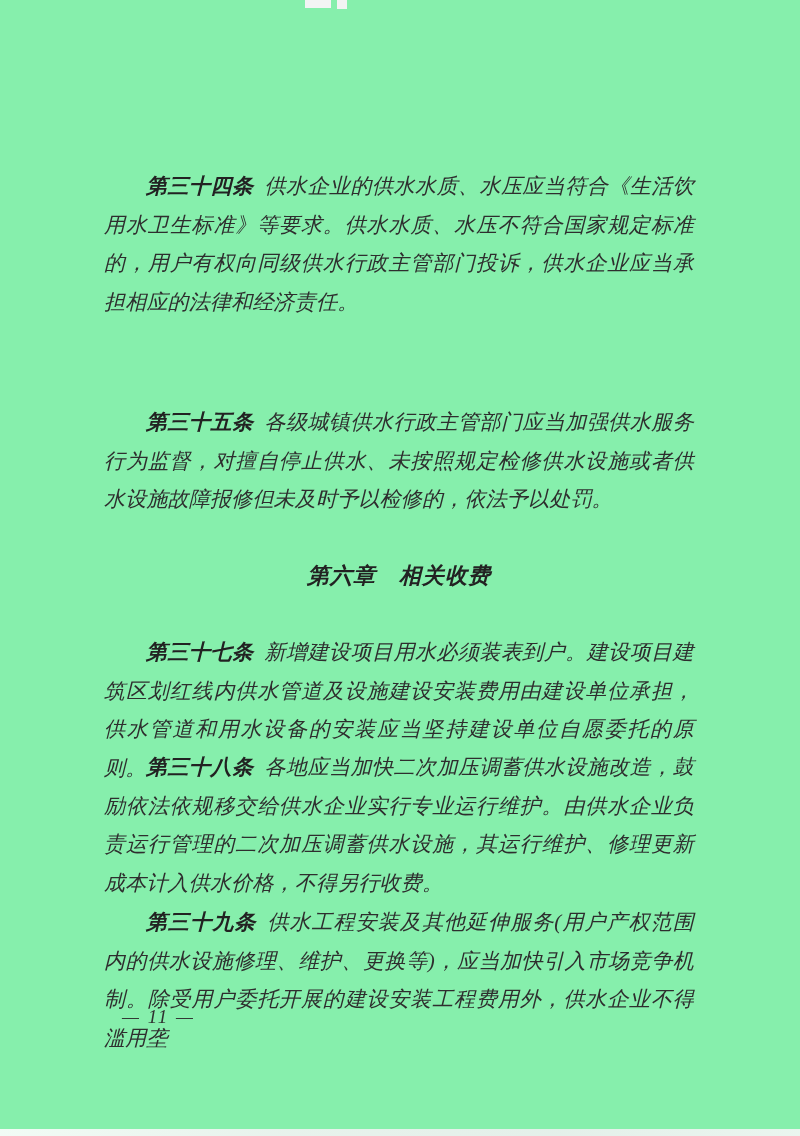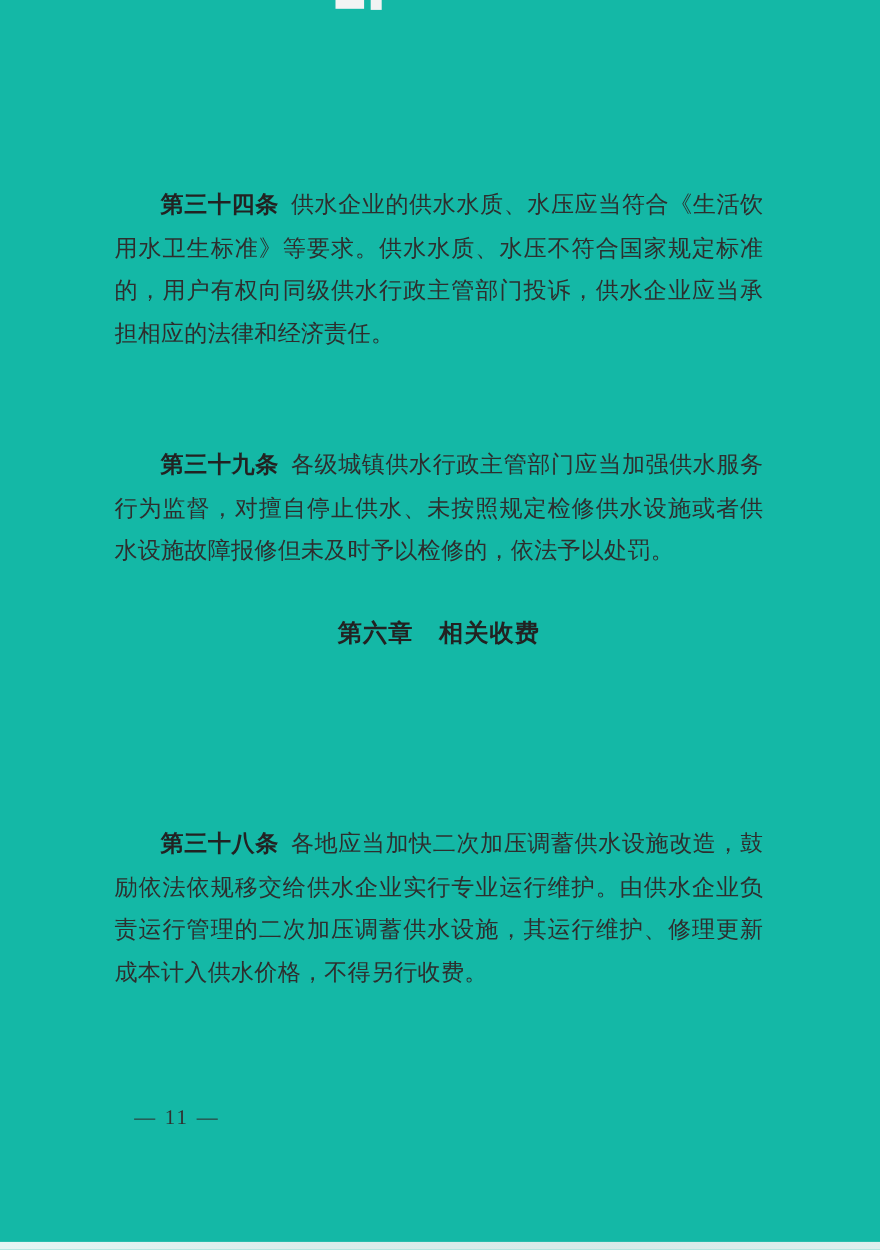--- a/index.html
+++ b/index.html
@@ -11,21 +11,22 @@
     width: 800px;
     height: 1136px;
     position: relative;
     overflow: hidden;
     font-family: "Liberation Serif", "DejaVu Serif", serif;
     background: #fdfdfd;
   }
   .page {
     position: absolute;
     inset: 0;
-    background: #14b8a6;
+    background: #86efac;
+    font-style: italic;
   }
   .para {
     position: absolute;
     left: 104px;
     width: 590px;
     font-size: 21px;
     line-height: 38.5px;
     color: #2e2e2e;
     text-align: justify;
     text-indent: 2em;
@@ -86,25 +87,27 @@
 <body>
 
 <div class="page">
 
   <div class="artifact-top-a"></div>
   <div class="artifact-top-b"></div>
 
   <p class="para p1"><span class="art-num">第三十四条</span><span>供水企业的供水水质、水压应当符合《生活饮用水卫生标准》等要求。供水水质、水压不符合国家规定标准的，用户有权向同级供水行政主管部门投诉，供水企业应当承担相应的法律和经济责任。</span></p>
 
 
-  <p class="para p3"><span class="art-num">第三十九条</span><span>各级城镇供水行政主管部门应当加强供水服务行为监督，对擅自停止供水、未按照规定检修供水设施或者供水设施故障报修但未及时予以检修的，依法予以处罚。</span></p>
+  <p class="para p3"><span class="art-num">第三十五条</span><span>各级城镇供水行政主管部门应当加强供水服务行为监督，对擅自停止供水、未按照规定检修供水设施或者供水设施故障报修但未及时予以检修的，依法予以处罚。</span></p>
 
   <h2 class="chapter-heading">第六章　相关收费</h2>
 
+  <p class="para p4"><span class="art-num">第三十七条</span><span>新增建设项目用水必须装表到户。建设项目建筑区划红线内供水管道及设施建设安装费用由建设单位承担，供水管道和用水设备的安装应当坚持建设单位自愿委托的原则。</span></p>
 
   <p class="para p5"><span class="art-num">第三十八条</span><span>各地应当加快二次加压调蓄供水设施改造，鼓励依法依规移交给供水企业实行专业运行维护。由供水企业负责运行管理的二次加压调蓄供水设施，其运行维护、修理更新成本计入供水价格，不得另行收费。</span></p>
 
+  <p class="para p6"><span class="art-num">第三十九条</span><span>供水工程安装及其他延伸服务(用户产权范围内的供水设施修理、维护、更换等)，应当加快引入市场竞争机制。除受用户委托开展的建设安装工程费用外，供水企业不得滥用垄</span></p>
 
   <div class="page-number">— 11 —</div>
 
   <div class="artifact-bottom"></div>
 
 </div>
 
 </body></html>

